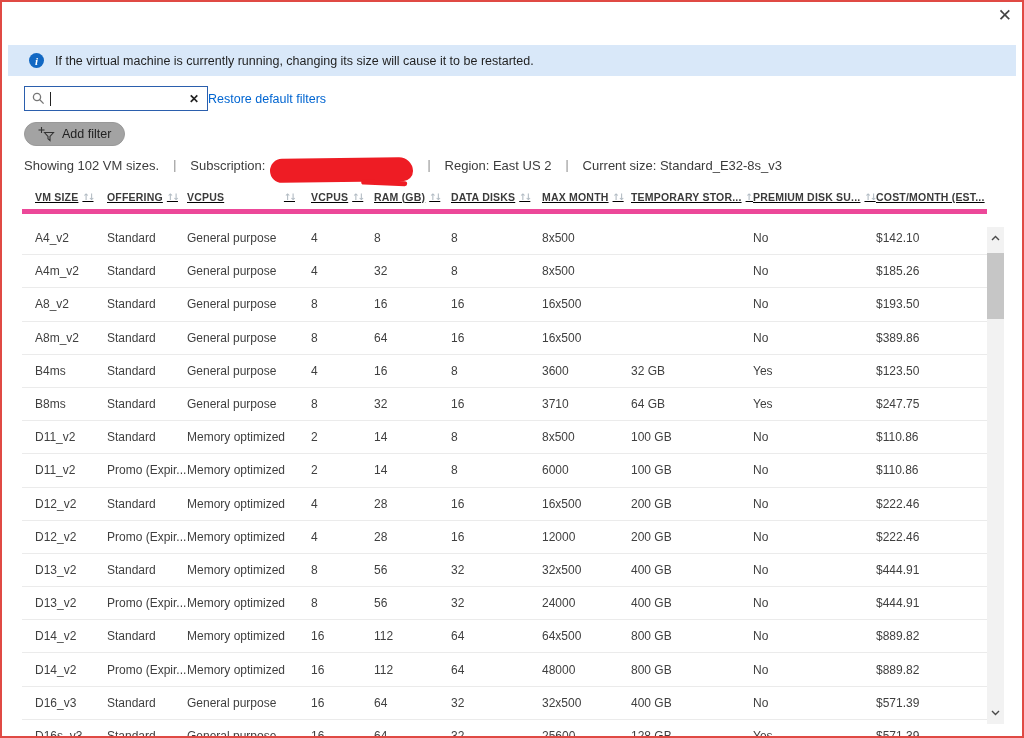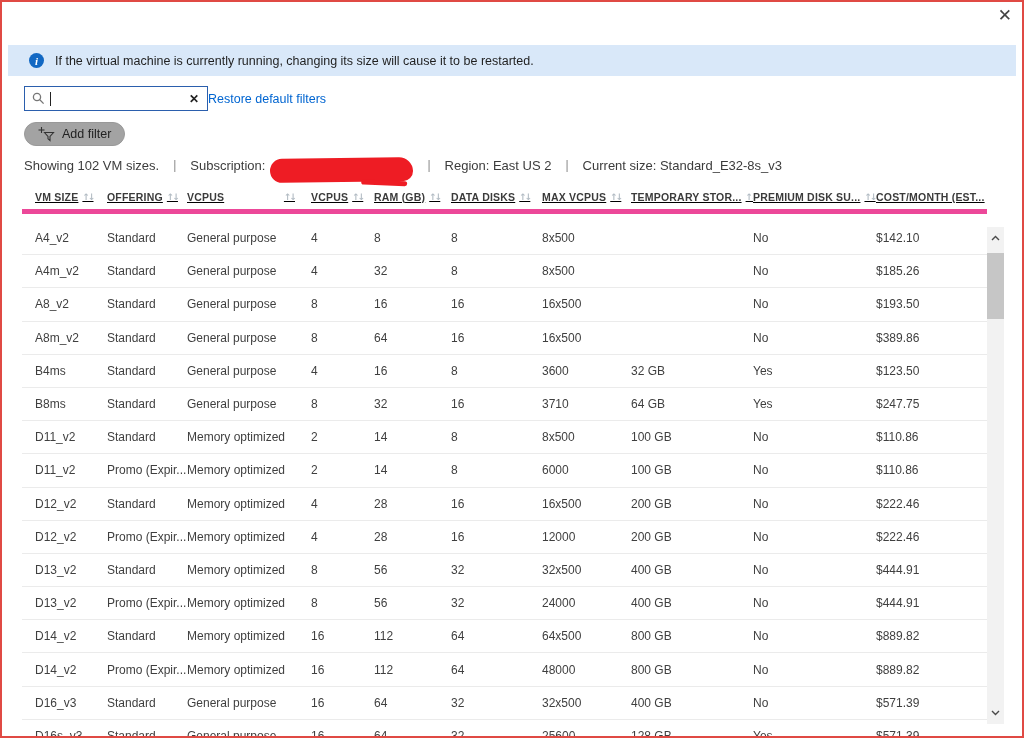--- a/index.html
+++ b/index.html
@@ -157,21 +157,21 @@
     <span class="hlabel">RAM (GB)</span>
     <span class="sort-icon">↑↓</span>
   </div>
 
   <div class="hcell">
     <span class="hlabel">DATA DISKS</span>
     <span class="sort-icon">↑↓</span>
   </div>
 
   <div class="hcell">
-    <span class="hlabel">MAX VCPUS</span>
+    <span class="hlabel">MAX MONTH</span>
     <span class="sort-icon">↑↓</span>
   </div>
 
   <div class="hcell">
     <span class="hlabel">TEMPORARY STOR...</span>
     <span class="sort-icon">↑↓</span>
   </div>
 
   <div class="hcell">
     <span class="hlabel">PREMIUM DISK SU...</span>

